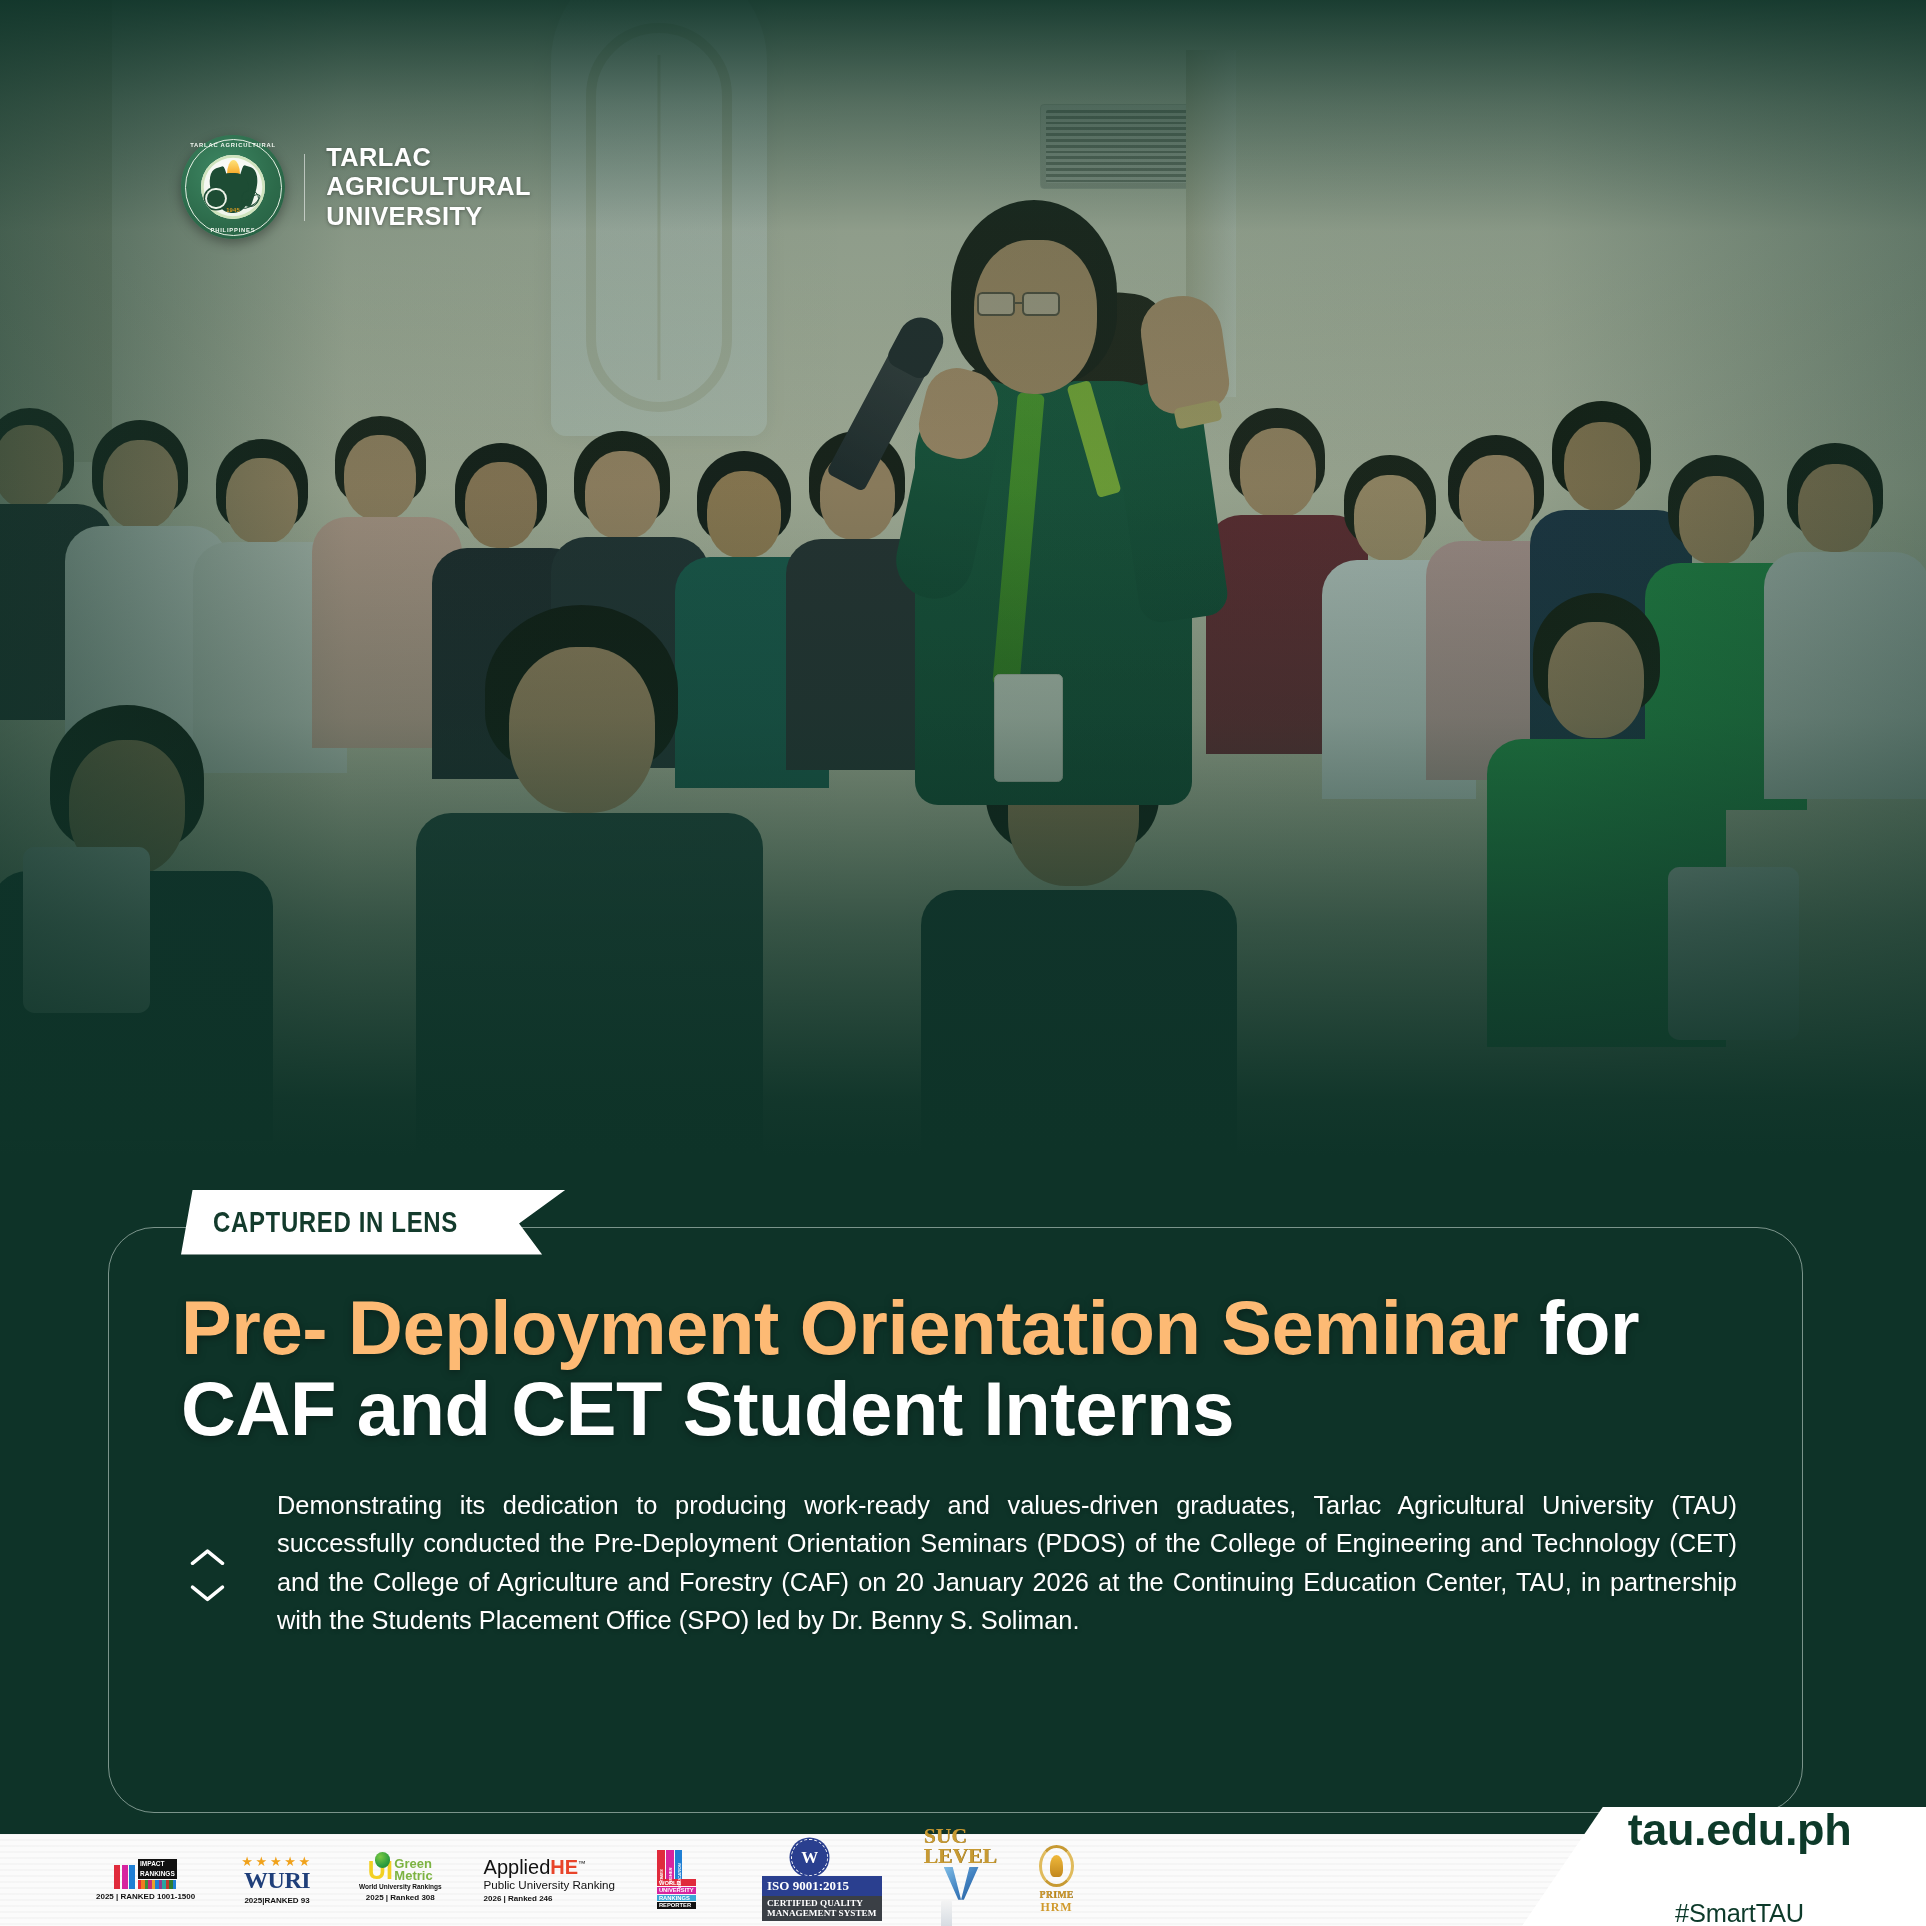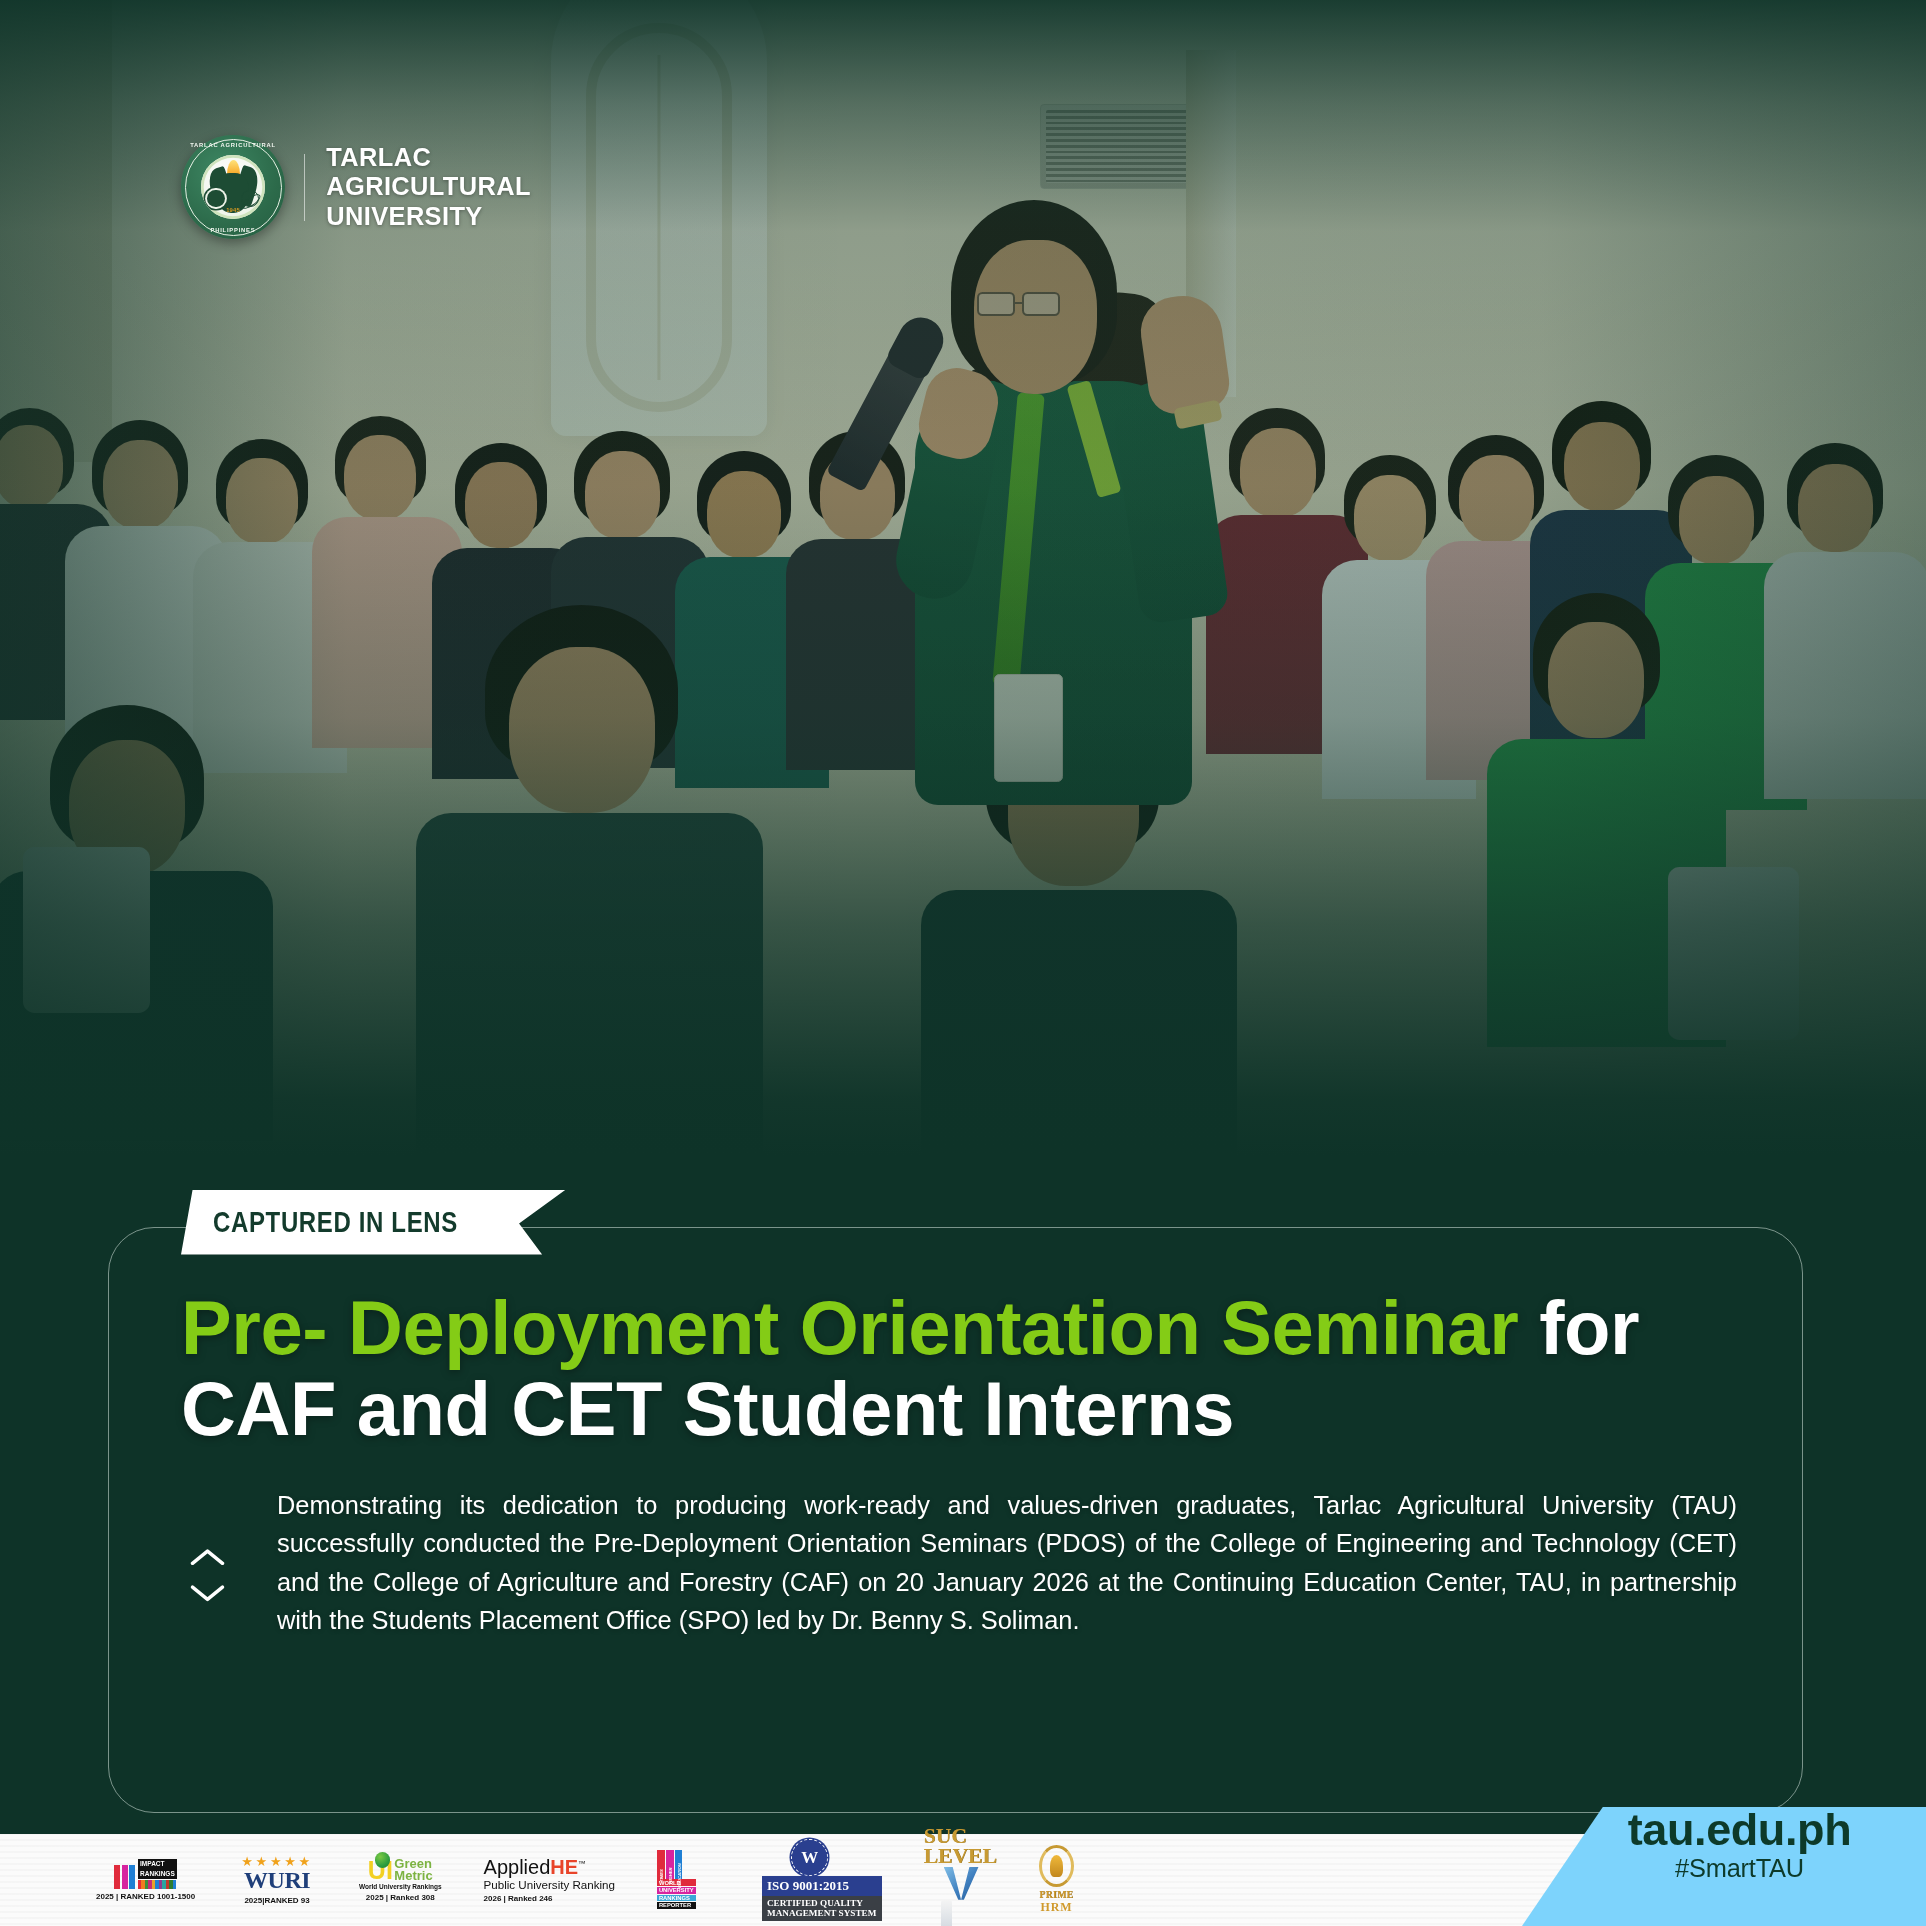--- a/index.html
+++ b/index.html
@@ -264,21 +264,21 @@
     letter-spacing:0.8px;transform:scaleX(.80);transform-origin:left center;
     white-space:nowrap;
   }
 
   .content{position:absolute;left:181px;top:1287px;width:1556px;z-index:35;}
   .headline{
     font-weight:bold;font-size:76px;line-height:1.07;color:#ffffff;
     letter-spacing:-0.4px;margin:0 0 11.6px 0;
     text-shadow:0 2.3px 8.5px rgba(0,0,0,.35);
   }
-  .headline .hl{color:#84cc16;}
+  .headline .hl{color:#fdba74;}
   .headline .l2{display:block;}
 
   .bodywrap{position:relative;padding-left:96px;margin-top:36px;}
   .chevrons{
     position:absolute;left:9.2px;top:62px;width:46px;
   }
   .chev{
     display:block;width:35px;height:17.7px;margin-bottom:18.5px;
   }
   .chev svg{display:block;}
@@ -288,23 +288,23 @@
     margin:0;
   }
   .readmore{
     margin-top:28.5px;color:#ffffff;font-size:24px;font-style:italic;
     text-shadow:0 1.2px 5.4px rgba(0,0,0,.3);
   }
 
   
   .urlpanel{
     position:absolute;right:0;top:1807px;width:404px;height:119px;
-    background:#7dd3fc;z-index:45;
+    background:#ffffff;z-index:45;
     clip-path:polygon(20% 0, 100% 0, 100% 100%, 0% 100%);
-    display:flex;flex-direction:column;align-items:center;justify-content:flex-start;
+    display:flex;flex-direction:column;align-items:center;justify-content:space-between;
     padding-left:31px;
   }
   .url-main{
     color:#0d3a2a;font-weight:bold;font-size:45px;letter-spacing:-0.4px;line-height:1;
   }
   .url-tag{
     color:#0d3a2a;font-size:25.4px;letter-spacing:-0.2px;margin-top:3.9px;line-height:1;
   }
 
   

